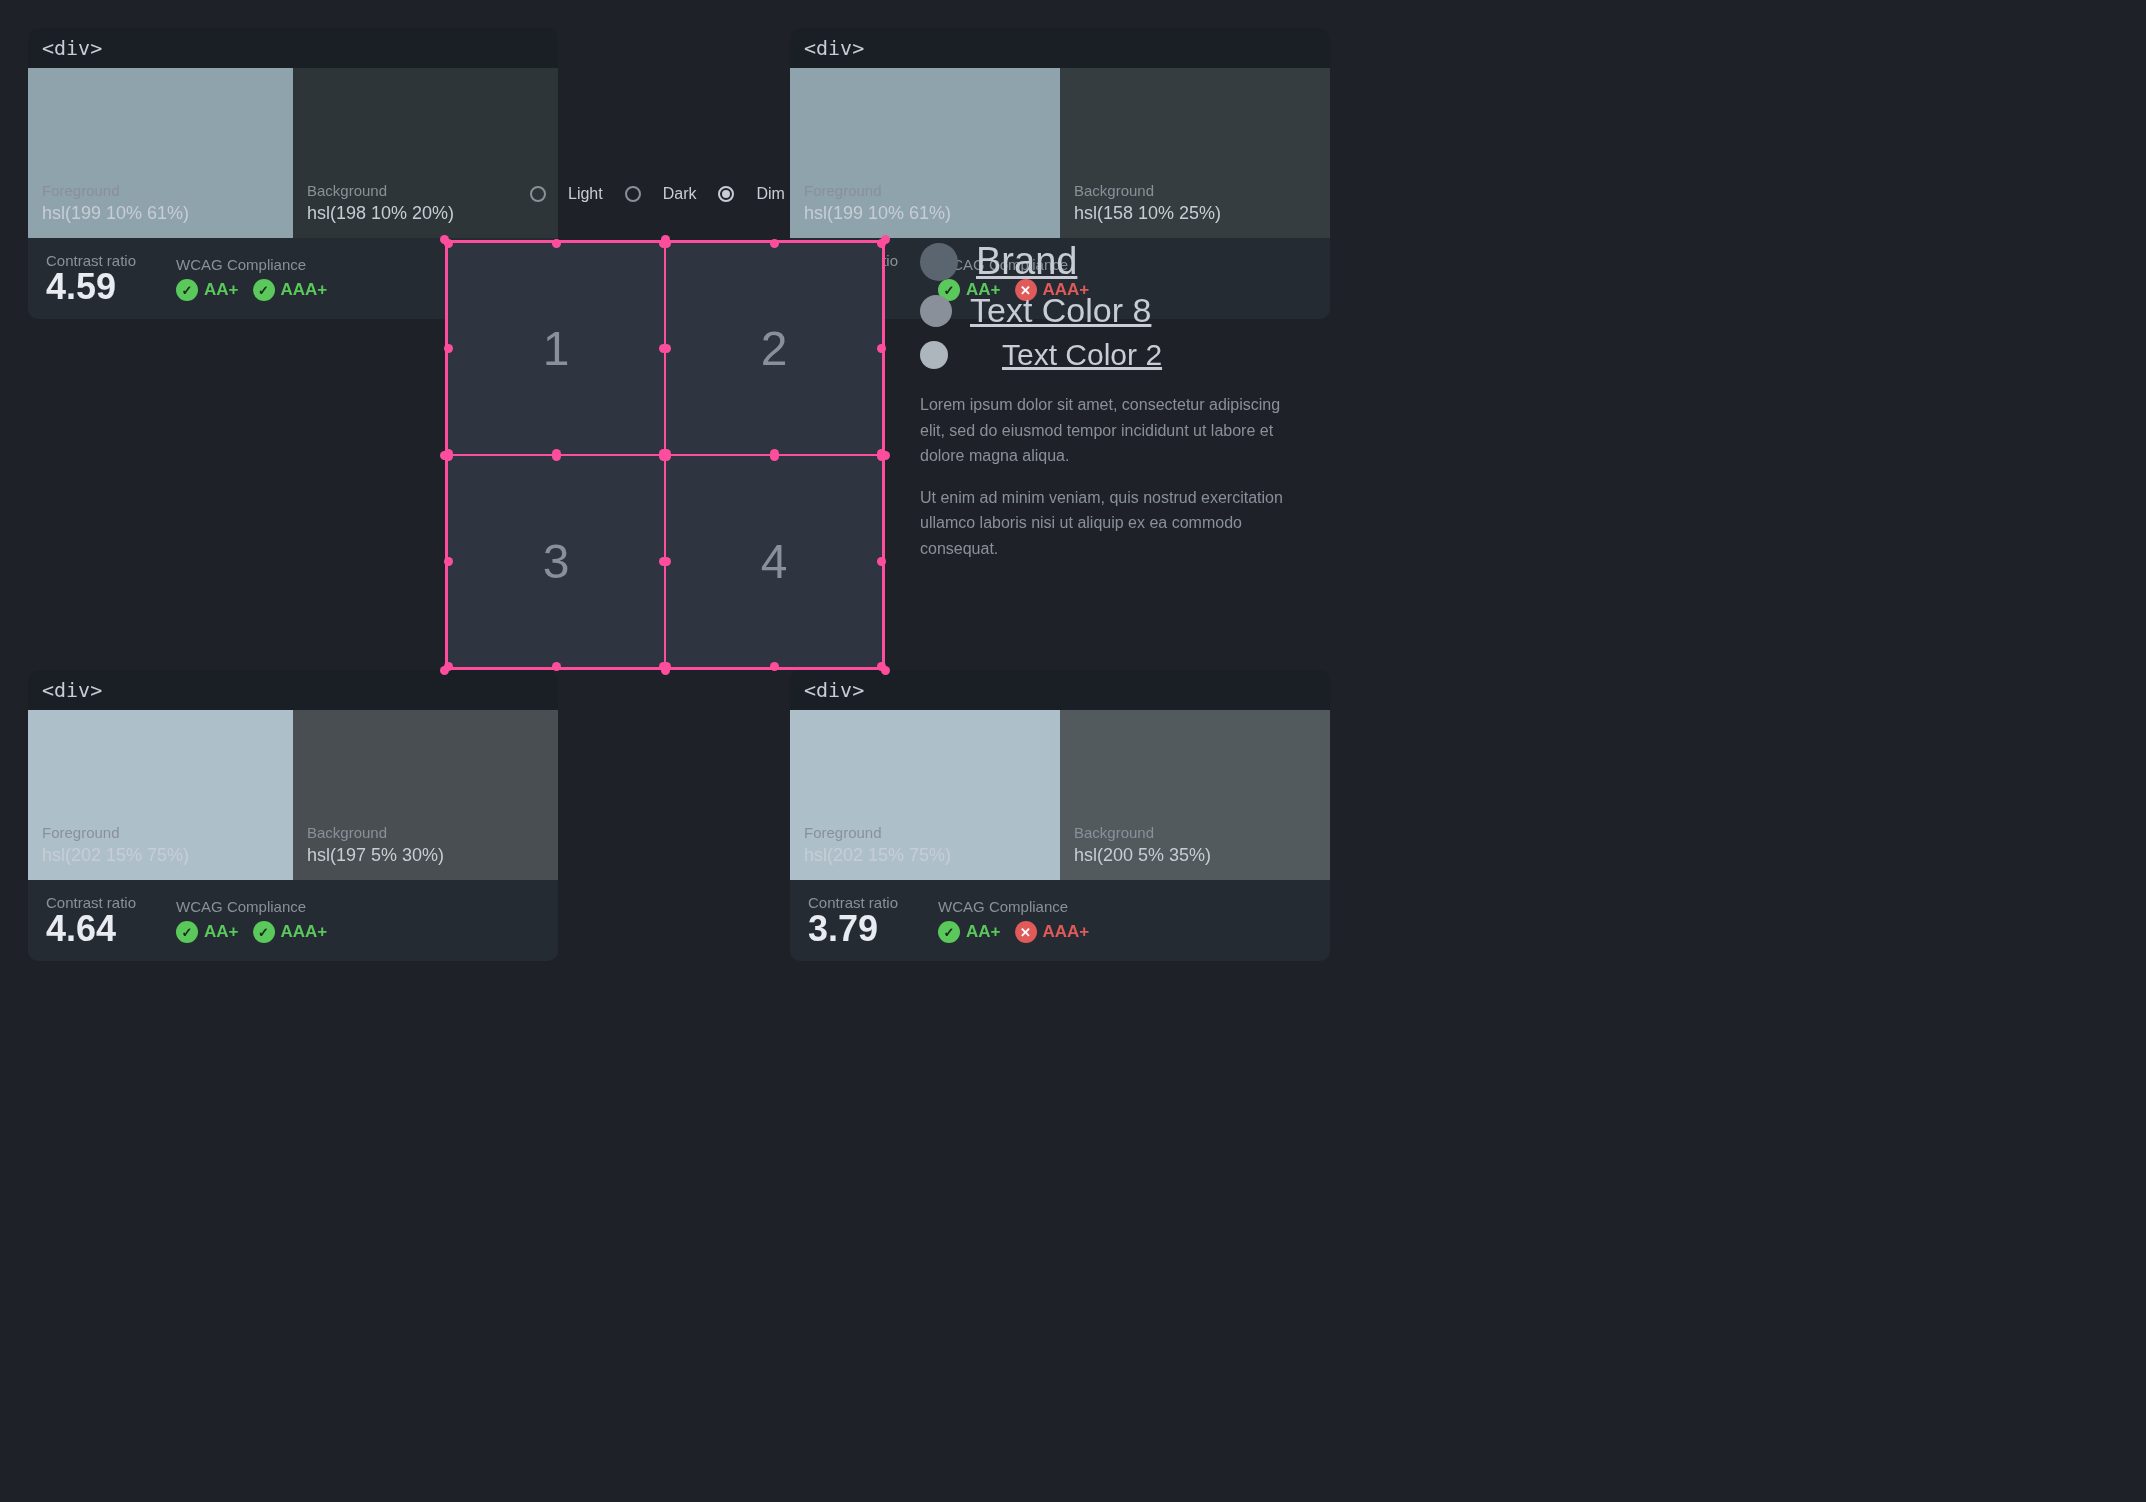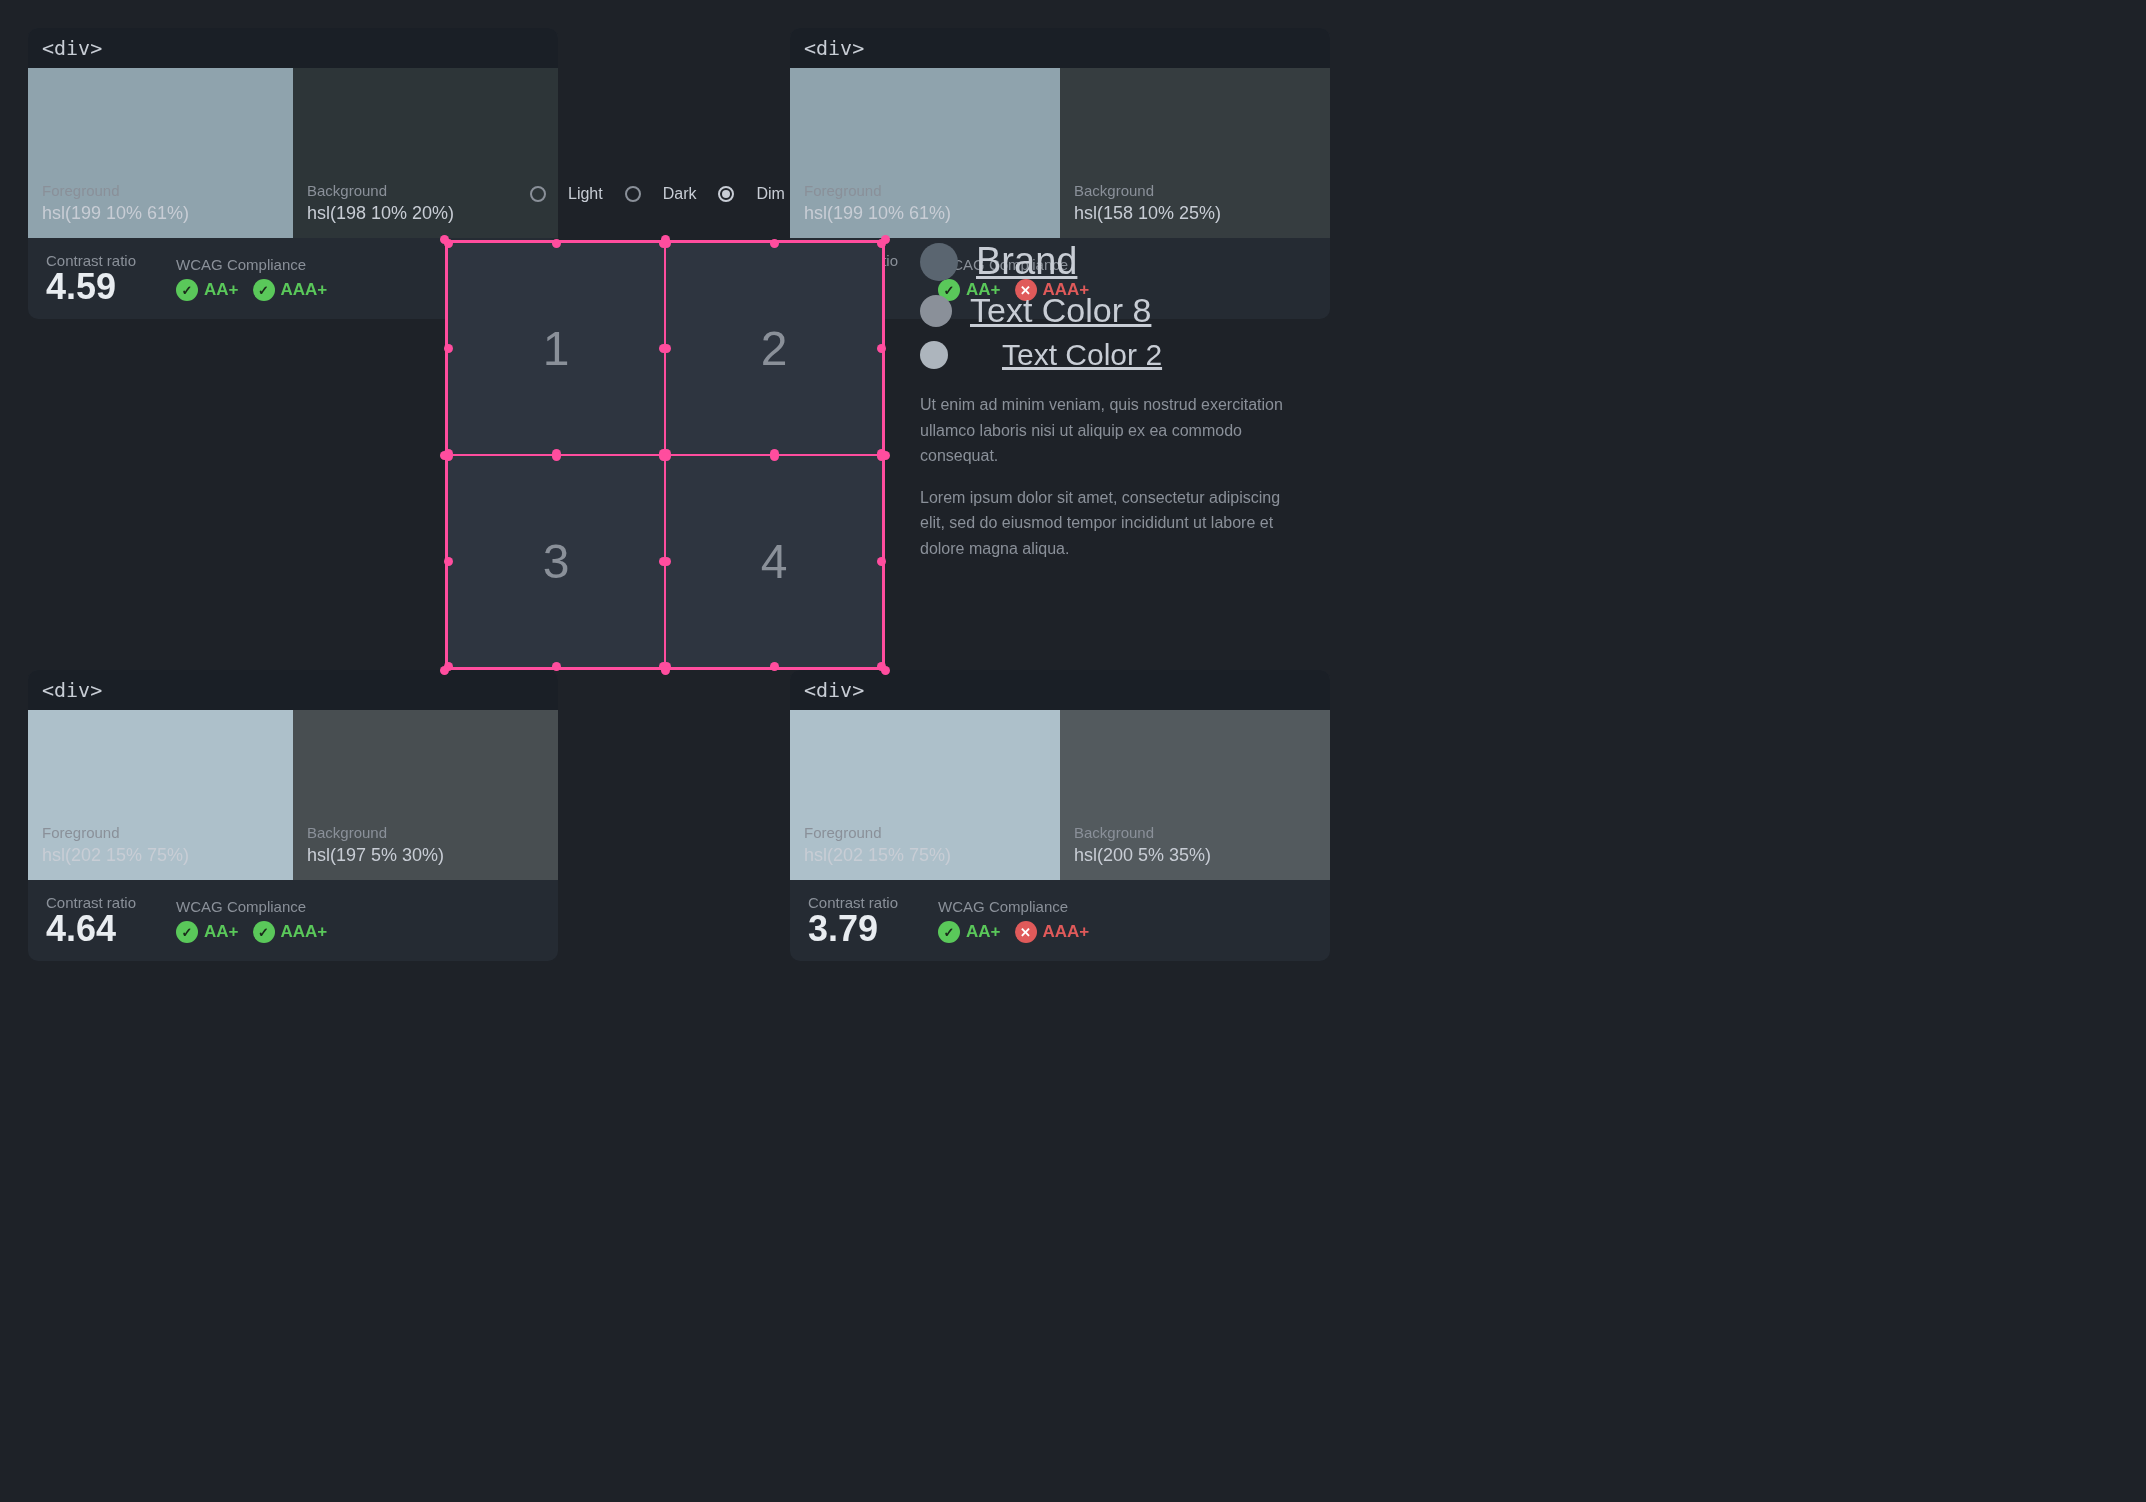--- a/index.html
+++ b/index.html
@@ -442,16 +442,16 @@
   <div class="legend-item">
     <div class="legend-dot" style="background:#8a9099; width:32px; height:32px;"></div>
     <span class="legend-label" style="font-size:34px;">Text Color 8</span>
   </div>
   <div class="legend-item">
     <div class="legend-dot" style="background:#adb5bd; width:28px; height:28px;"></div>
     <span class="legend-label" style="font-size:30px;margin-left:36px;">Text Color 2</span>
   </div>
 
   <div class="body-text">
+    <p>Lorem ipsum dolor sit amet, consectetur adipiscing elit, sed do eiusmod tempor incididunt ut labore et dolore magna aliqua.</p>
     <p>Ut enim ad minim veniam, quis nostrud exercitation ullamco laboris nisi ut aliquip ex ea commodo consequat.</p>
-    <p>Lorem ipsum dolor sit amet, consectetur adipiscing elit, sed do eiusmod tempor incididunt ut labore et dolore magna aliqua.</p>
   </div>
 </div>
 
 </body></html>

